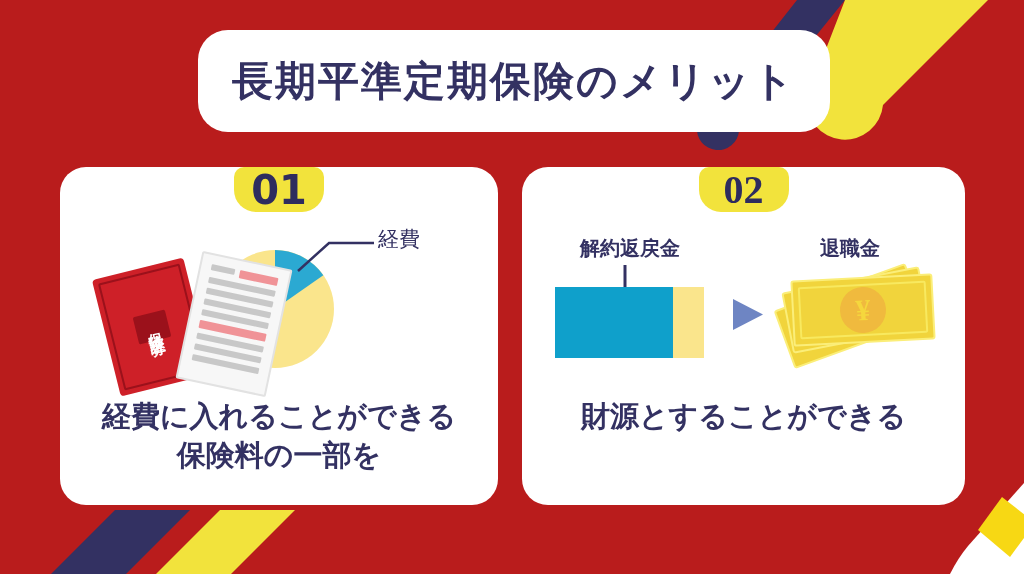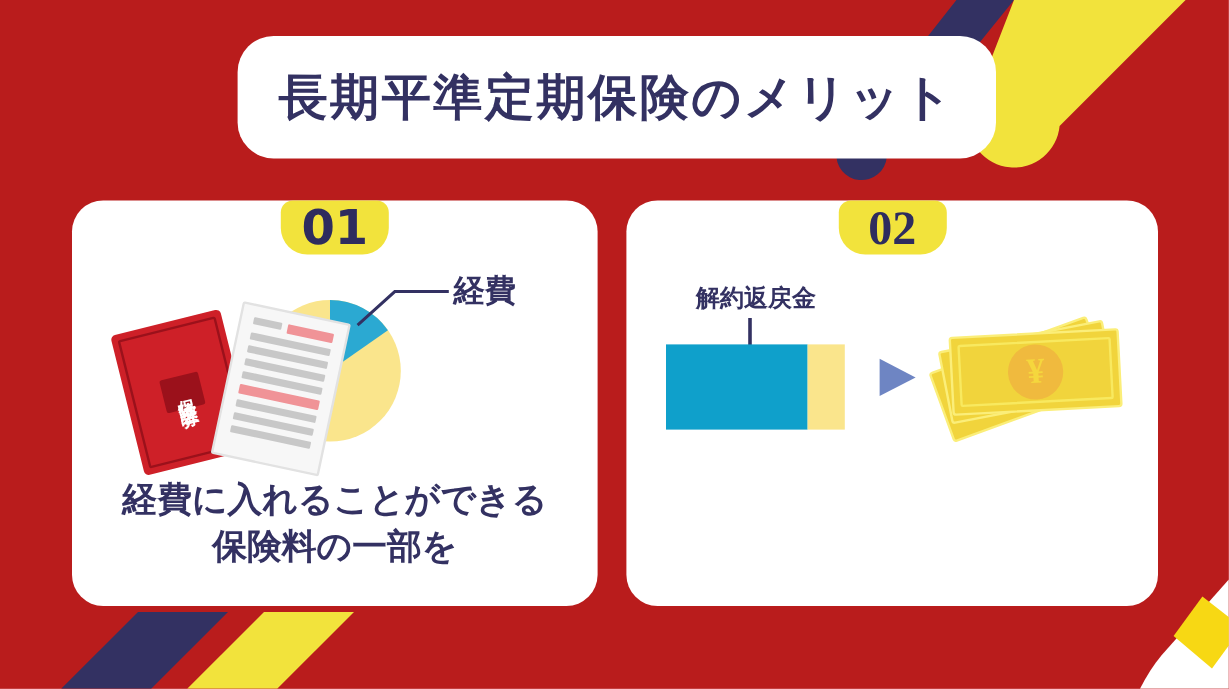--- a/index.html
+++ b/index.html
@@ -27,21 +27,21 @@
     position:absolute; top:0; left:50%; transform:translateX(-50%);
     width:90px; height:45px; background:#F2E33C;
     border-radius:10px 10px 22px 22px;
     display:flex; align-items:center; justify-content:center;
     font-size:40px; font-weight:700; color:#2E2C5E;
   }
 
   .card-art{ position:absolute; inset:0; }
 
   .pie-label{
-    position:absolute; left:318px; top:58px; font-size:26px; font-weight:700; color:#333162;
+    position:absolute; left:318px; top:58px; font-size:21px; font-weight:400; color:#333162;
   }
 
   .booklet{
     position:absolute; left:45px; top:100px; width:94px; height:120px;
     background:#CE2028; border-radius:4px; transform:rotate(-14deg); z-index:3;
   }
   .booklet-frame{ position:absolute; inset:5px; border:2px solid #9B111B; border-radius:2px; }
   .booklet-panel{
     position:absolute; left:50%; top:50%; transform:translate(-50%,-50%);
     background:#9B111B; color:#FFFFFF; writing-mode:vertical-rl;
@@ -136,34 +136,36 @@
     <div class="caption">
       <div>経費に入れることができる</div>
       <div>保険料の一部を</div>
     </div>
   </div>
 
   <div class="card card-2">
     <div class="badge">02</div>
 
     <div class="bar-label label-left">解約返戻金</div>
+    <div class="bar-label label-right">退職金</div>
 
     <svg class="card-art" width="443" height="338" viewBox="0 0 443 338">
       <line x1="103" y1="98" x2="103" y2="137" stroke="#333162" stroke-width="3"></line>
       <rect x="33" y="120" width="118" height="71" fill="#0FA0CB"></rect>
       <rect x="151" y="120" width="31" height="71" fill="#FAE58C"></rect>
       <polygon points="211,132 211,163 241,147.5" fill="#6E85C3"></polygon>
     </svg>
 
     <div class="banknotes">
       <div class="bill bill-1"></div>
       <div class="bill bill-2"></div>
       <div class="bill bill-3">
         <div class="bill-inner"></div>
         <div class="coin">¥</div>
       </div>
     </div>
 
     <div class="caption">
+      <div>財源とすることができる</div>
     </div>
   </div>
 
 </div>
 
 </body></html>

